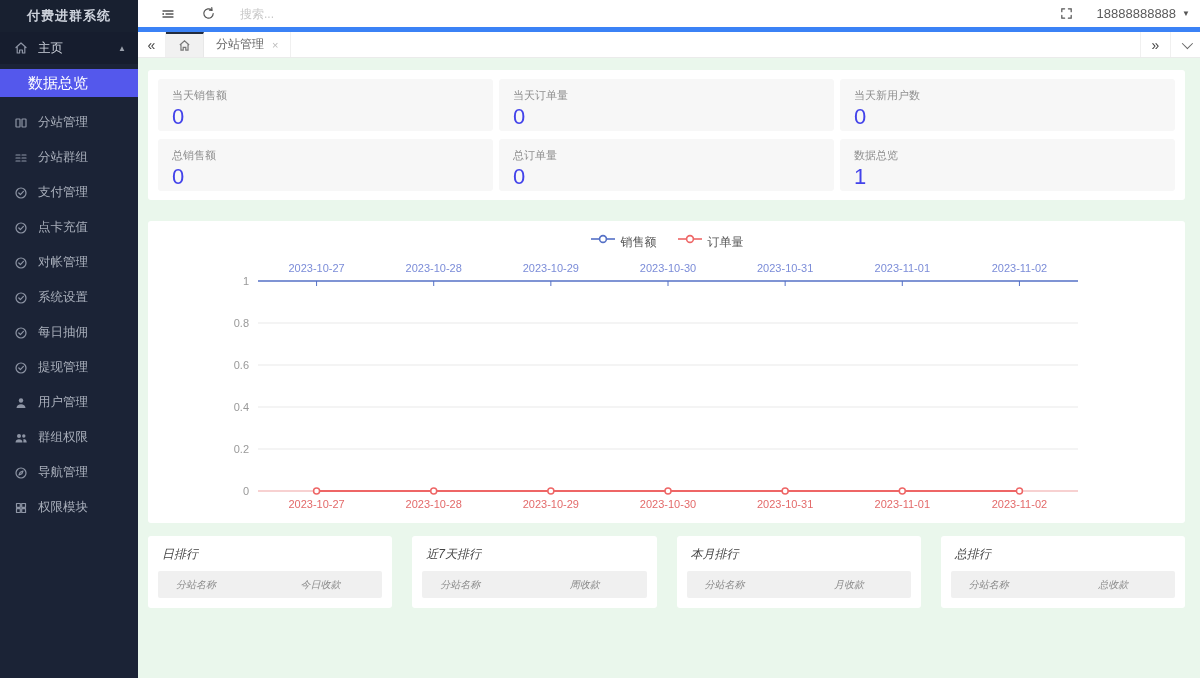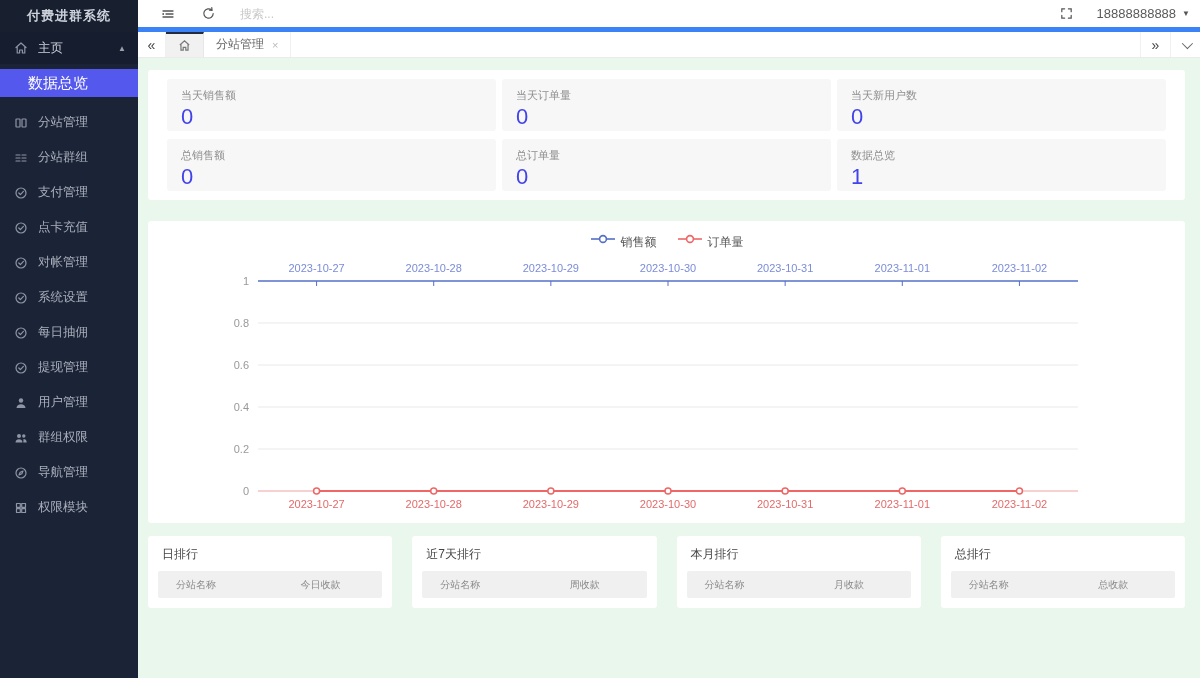--- a/index.html
+++ b/index.html
@@ -38,33 +38,33 @@
   .tab-home svg { stroke:#777; fill:none; stroke-width:1.3; }
   .tab { display:flex; align-items:center; padding:0 12px; font-size:12px; color:#666; border-right:1px solid #f0f0f0; cursor:pointer; }
   .tab .close { color:#bbb; margin-left:8px; font-size:11px; }
   .tab-spacer { flex:1; }
   .tab-more { width:30px; display:flex; align-items:center; justify-content:center; border-left:1px solid #f0f0f0; color:#444; font-size:14px; cursor:pointer; }
   .chev-down { width:8px; height:8px; border-right:1.5px solid #666; border-bottom:1.5px solid #666; transform:rotate(45deg) translateY(-2px); }
 
   
   .main { flex:1; background:#eaf7ec; padding:12px 15px 0 10px; overflow:hidden; }
 
-  .stats-card { background:#fff; border-radius:3px; padding:9px 19px; }
+  .stats-card { background:#fff; border-radius:3px; padding:9px 10px; }
   .stats-grid { display:grid; grid-template-columns:repeat(3,1fr); gap:8px 6px; }
   .stat { background:#f7f7f7; border-radius:3px; padding:9px 14px; height:52px; }
   .stat .slabel { font-size:11px; color:#8e8e8e; }
   .stat .svalue { font-size:22px; color:#4343ea; margin-top:3px; line-height:1; }
 
   .chart-card { background:#fff; border-radius:3px; margin-top:21px; height:302px; padding-top:9px; }
   .legend { display:flex; justify-content:center; gap:20px; height:24px; align-items:center; }
   .legend-item { display:flex; align-items:flex-start; gap:5px; font-size:12px; color:#555; cursor:pointer; }
   .chart-svg-wrap { width:1037px; }
   svg text { font-family:"Liberation Sans","DejaVu Sans",sans-serif; }
 
-  .rank-row { display:grid; grid-template-columns:repeat(4,1fr); gap:20px; margin-top:13px; }
+  .rank-row { display:grid; grid-template-columns:repeat(4,1fr); gap:20px; margin-top:13px;font-style:italic; }
   .rank-card { background:#fff; border-radius:3px; height:72px; }
   .rank-title { font-size:12px; color:#444; padding:10px 14px 8px; }
   .rank-head { margin:0 10px; background:#f0f0f0; border-radius:2px; display:flex; align-items:center; height:27px; font-size:10px; color:#8a8a8a; }
   .rank-head .c1 { width:45%; padding-left:18px; }
   .rank-head .c2 { flex:1; text-align:center; }
 </style>
 </head>
 <body>
 
 <div class="app">

